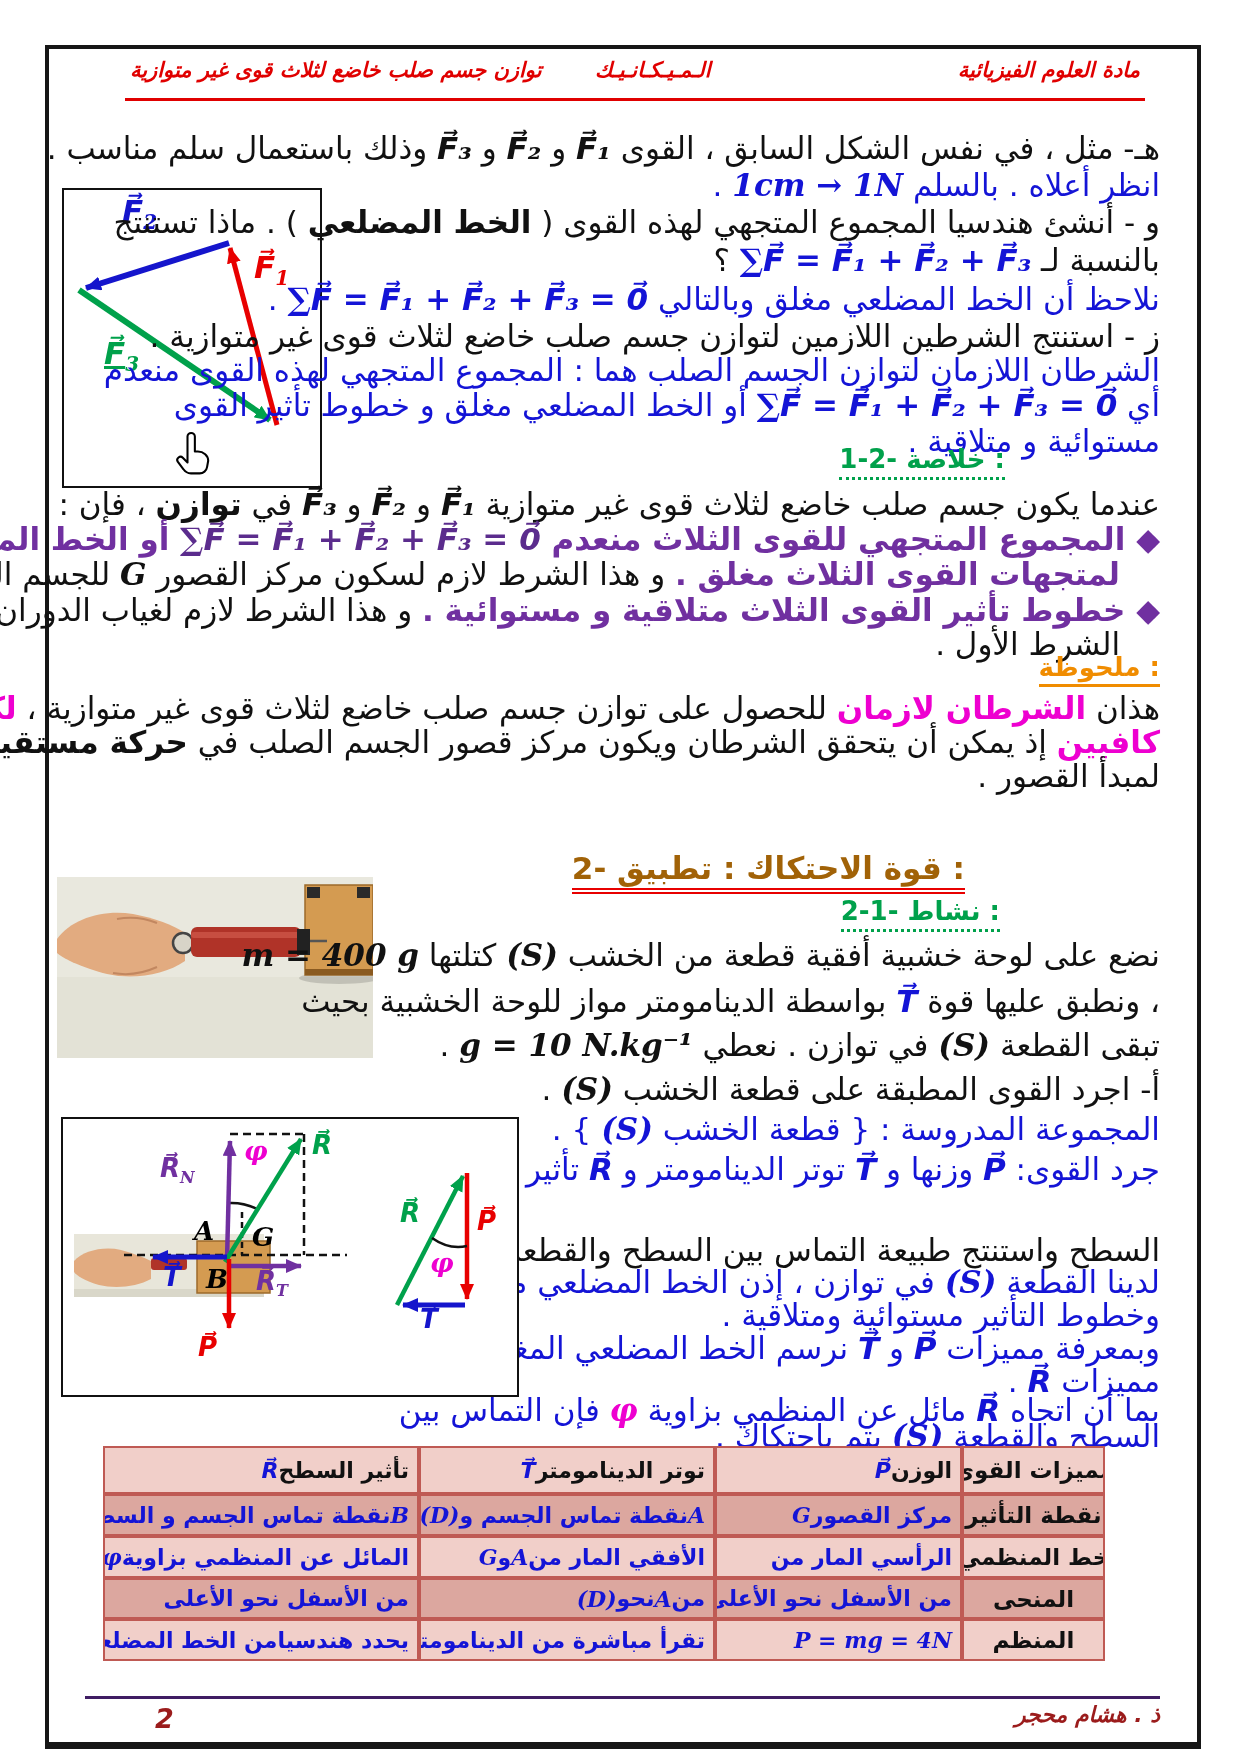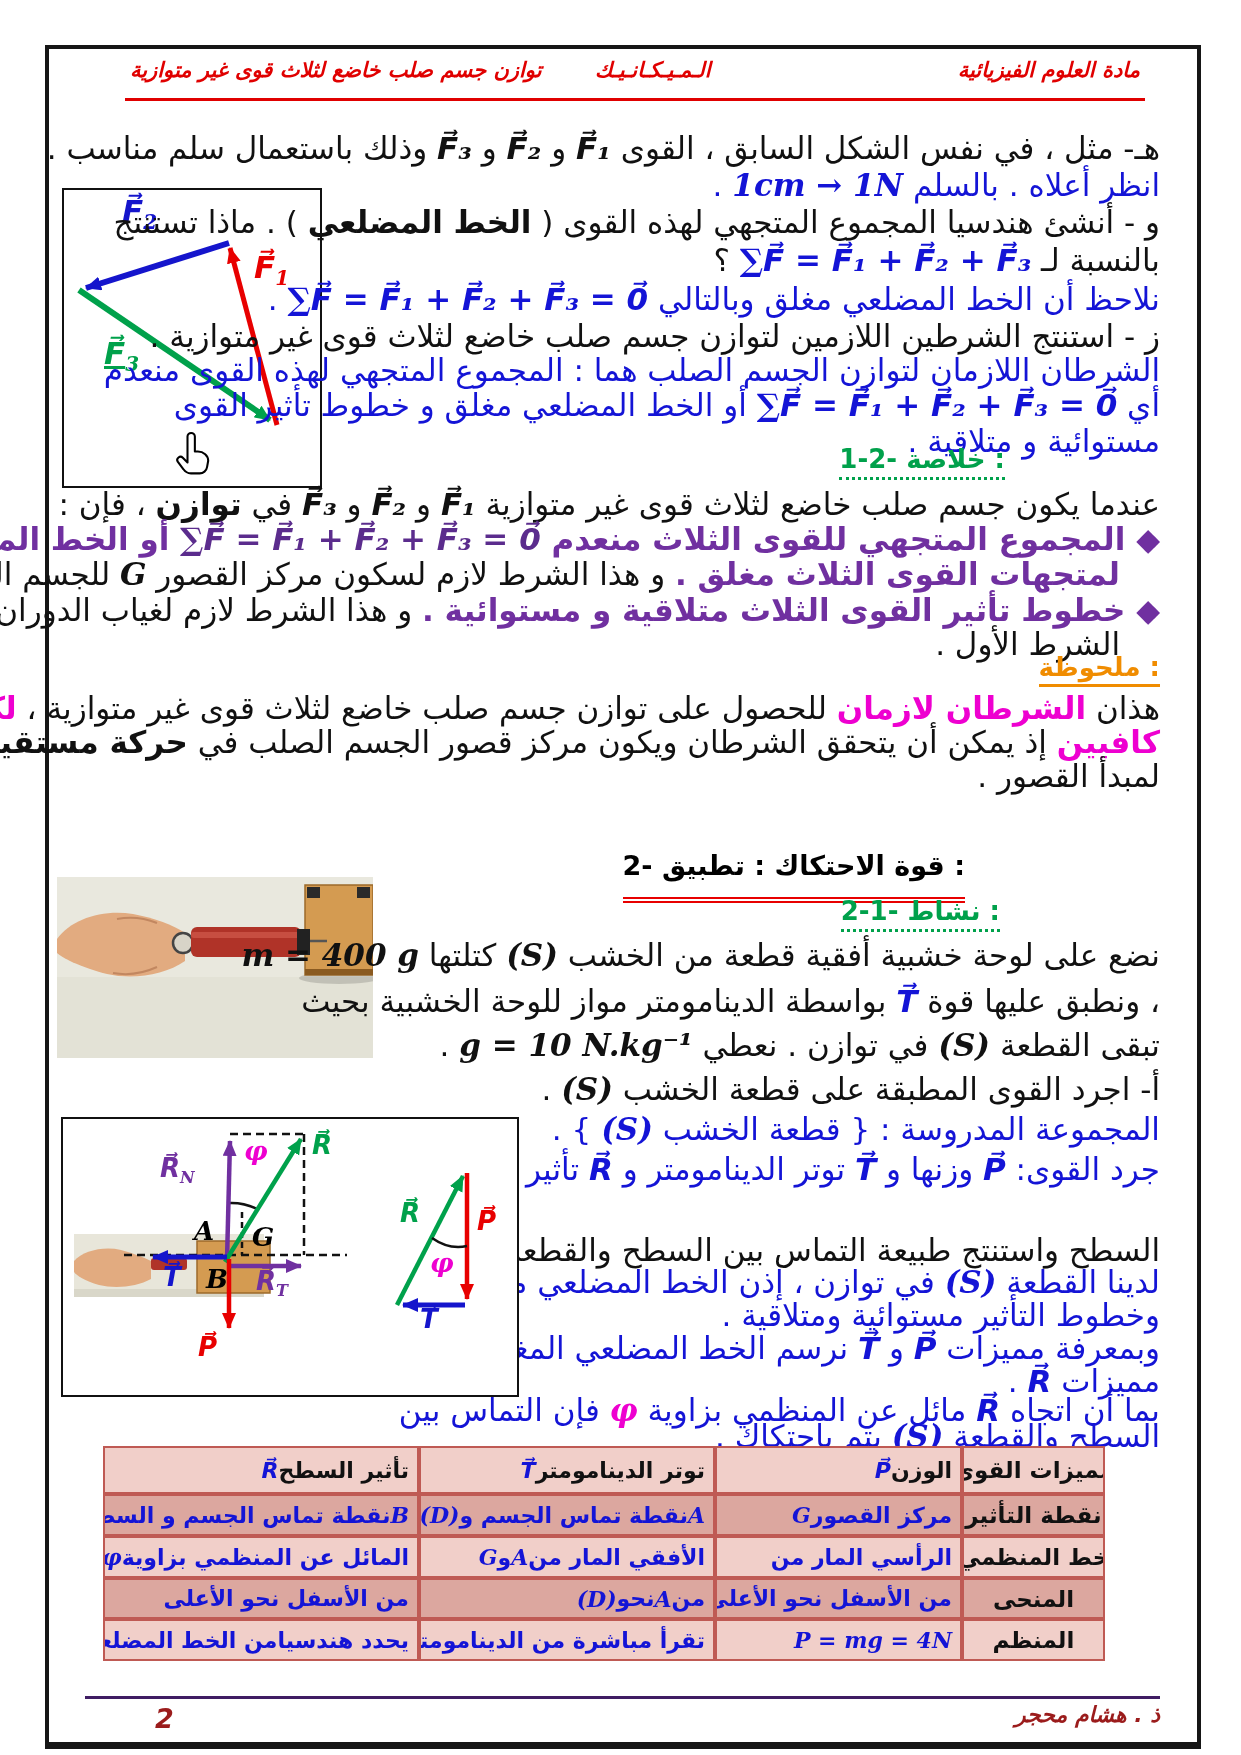--- a/index.html
+++ b/index.html
@@ -23,22 +23,22 @@
   .t-m,.t-mb,.t-mp,.t-mgb{font-family:"DejaVu Serif","DejaVu Sans",serif;font-style:italic;font-weight:bold;unicode-bidi:isolate;}
   .t-m{color:#111;}
   .t-mb{color:#1414d6;}
   .t-mp{color:#5b2c8d;}
   .t-mgb{color:#ee00d0;}
   
   .h-green{position:absolute;color:#00a14b;font-weight:bold;font-size:26px;white-space:nowrap;
            border-bottom:3px dotted #00a14b;padding-bottom:3px;}
   .h-orange{position:absolute;color:#f08c00;font-weight:bold;font-size:26px;white-space:nowrap;
             border-bottom:3px solid #f08c00;padding-bottom:2px;}
-  .h-red{position:absolute;color:#000000;font-weight:bold;font-size:27px;white-space:nowrap;
-         border-bottom:6px double #e80000;padding-bottom:16px;}
+  .h-red{position:absolute;color:#a16207;font-weight:bold;font-size:31px;white-space:nowrap;
+         border-bottom:6px double #e80000;padding-bottom:2px;}
   
   .figbox{position:absolute;background:#fff;border:2px solid #111;}
   .vl{position:absolute;font-family:"DejaVu Serif","DejaVu Sans",serif;font-style:italic;font-weight:bold;
       font-size:26px;direction:ltr;white-space:nowrap;line-height:1;}
   .vl sub{font-size:16px;}
   .vl-big{font-size:31px;}
   .vl-big sub{font-size:20px;}
   
   #qtable{position:absolute;left:103px;top:1446px;width:1002px;display:grid;direction:rtl;
           grid-template-columns:143px 247px 296px 316px;grid-template-rows:48px 42px 42px 41px 42px;}

